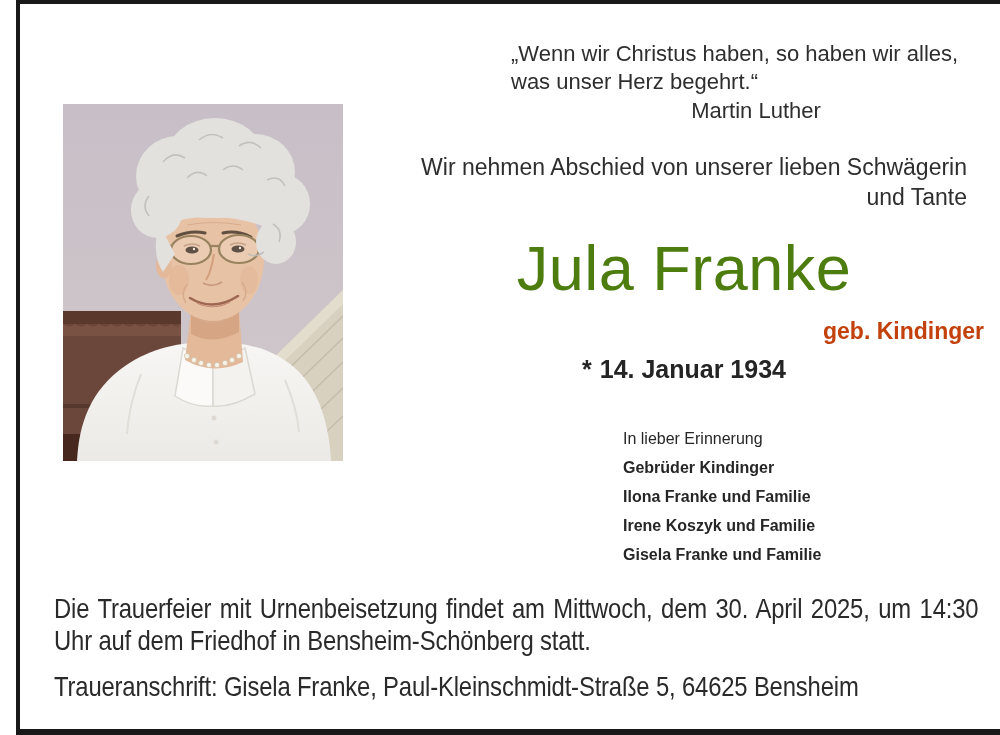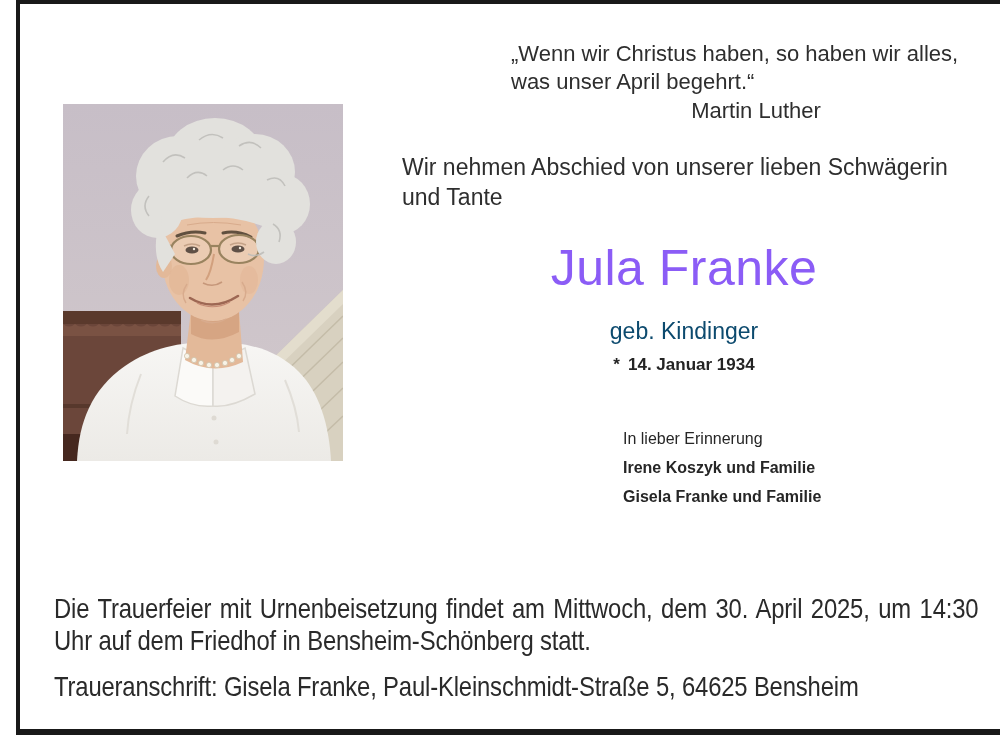--- a/index.html
+++ b/index.html
@@ -44,51 +44,51 @@
     margin-top: 1px;
   }
 
   
   .intro {
     position: absolute;
     left: 382px; top: 148px;
     width: 565px;
     font-size: 23px;
     line-height: 30px;
-    text-align: left;
+    text-align: right;
     color: #2e2e2e;
   }
   .name {
     position: absolute;
     left: 364px; top: 229px;
     width: 600px;
-    font-size: 50px;
+    font-size: 63px;
     font-weight: 400;
     letter-spacing: 0.5px;
     line-height: 70px;
     text-align: center;
-    color: #8b5cf6;
+    color: #4d7c0f;
   }
   .maiden {
     position: absolute;
     left: 364px; top: 314px;
     width: 600px;
     font-size: 23px;
-    font-weight: 400;
-    text-align: center;
-    color: #0c4a6e;
+    font-weight: 700;
+    text-align: right;
+    color: #c2410c;
   }
   .dates {
     position: absolute;
     left: 364px; top: 351px;
     width: 600px;
     display: flex;
     justify-content: center;
     gap: 84px;
-    font-size: 17px;
+    font-size: 25px;
     font-weight: 700;
     color: #242424;
   }
   .dates .sym { margin-right: 8px; }
 
   
   .mourners {
     position: absolute;
     left: 603px; top: 420px;
     font-size: 16px;
@@ -247,38 +247,40 @@
         <path d="M210,120 q10,6 6,18"></path>
         <path d="M124,74 q10,-10 20,-2"></path>
         <path d="M160,66 q10,-8 20,0"></path>
         <path d="M185,150 q8,4 16,-2"></path>
       </g>
     </svg>
   </div>
 
   <div class="quote">
     <div>„Wenn wir Christus haben, so haben wir alles,</div>
-    <div>was unser April begehrt.“</div>
+    <div>was unser Herz begehrt.“</div>
     <div class="attribution">Martin Luther</div>
   </div>
 
   <div class="intro">Wir nehmen Abschied von unserer lieben Schwägerin und Tante</div>
 
   <div class="name">Jula Franke</div>
 
   <div class="maiden">geb. Kindinger</div>
 
   <div class="dates">
     <span>
       <span class="sym">*</span><span>14. Januar 1934</span>
     </span>
   </div>
 
   <div class="mourners">
     <div class="m-intro">In lieber Erinnerung</div>
+    <div class="m-name">Gebrüder Kindinger</div>
+    <div class="m-name">Ilona Franke und Familie</div>
     <div class="m-name">Irene Koszyk und Familie</div>
     <div class="m-name">Gisela Franke und Familie</div>
   </div>
 
   <div class="funeral">Die Trauerfeier mit Urnenbeisetzung findet am Mittwoch, dem 30. April 2025, um 14:30 Uhr auf dem Friedhof in Bensheim-Schönberg statt.</div>
 
   <div class="address">Traueranschrift: Gisela Franke, Paul-Kleinschmidt-Straße 5, 64625 Bensheim</div>
 
 </div>
 

